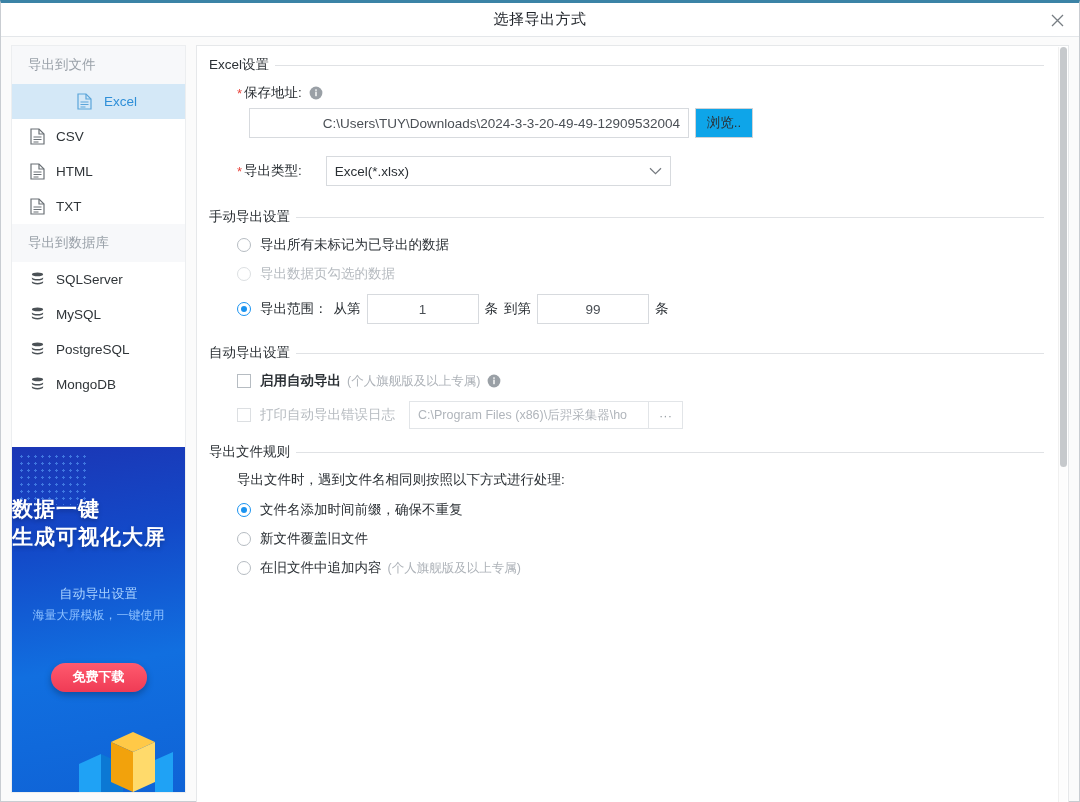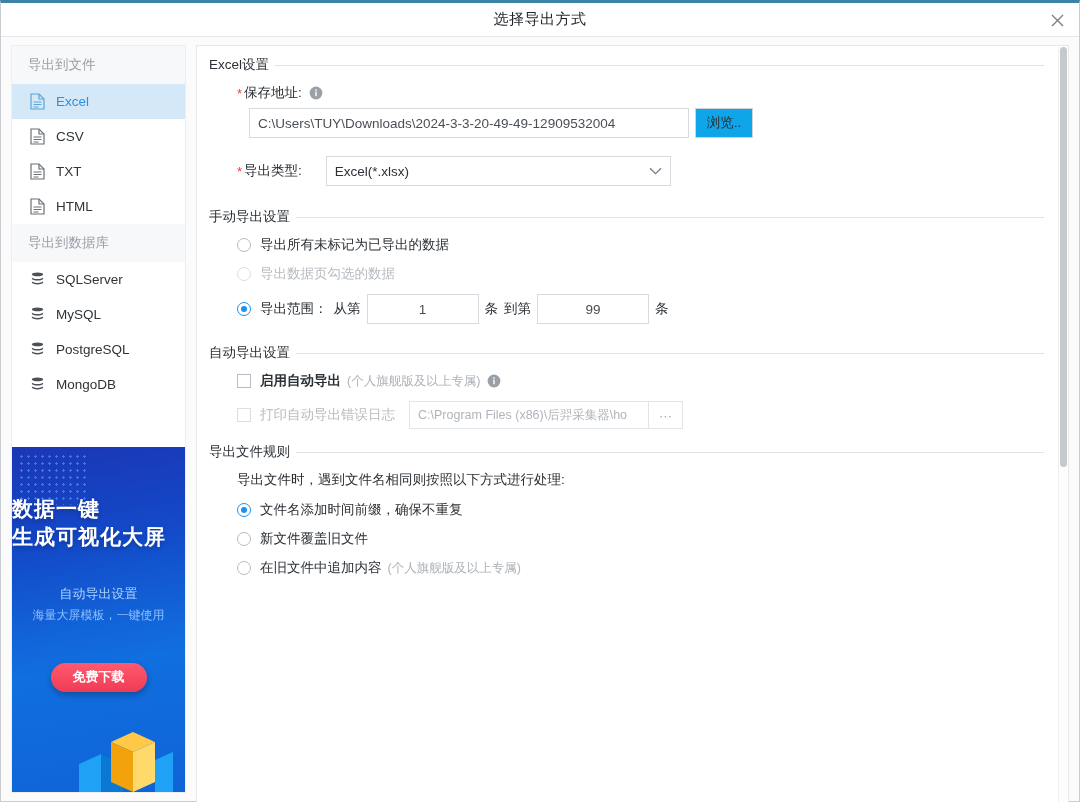--- a/index.html
+++ b/index.html
@@ -76,20 +76,21 @@
     align-items: center;
     padding-left: 16px;
     font-size: 13.5px;
     color: #2f3438;
     cursor: pointer;
     background: #ffffff;
   }
   .side-item.active {
     background: #d4e8f7;
     color: #2f8fd8;
+    justify-content: center;
   }
   .side-item .ic {
     width: 18px; height: 18px;
     margin-right: 10px;
     display: flex; align-items: center; justify-content: center;
     flex: 0 0 18px;
   }
   .side-item .ic svg { display: block; }
   .side-spacer { flex: 1 1 auto; background: #ffffff; min-height: 8px; }
 
@@ -223,20 +224,21 @@
 
   .text-input {
     height: 30px;
     border: 1px solid #d7dade;
     background: #fff;
     font-size: 13.5px;
     color: #4a4f55;
     padding: 0 8px;
     font-family: inherit;
     outline: none;
+    text-align: right;
   }
   .path-input { width: 440px; }
   .btn-plain {
     height: 30px;
     min-width: 58px;
     margin-left: 6px;
     border: 1px solid #cfd3d7;
     background: #0ea5e9;
     font-size: 13.5px;
     color: #2b3035;
@@ -351,32 +353,32 @@
       </div>
 
       <div class="side-item">
         <span class="ic">
           <svg width="15" height="17" viewBox="0 0 15 17">
               <path d="M1 1h8l5 5v10H1z" fill="none" stroke="#6b7176" stroke-width="1.2"></path>
               <path d="M9 1v5h5" fill="none" stroke="#6b7176" stroke-width="1.2"></path>
               <path d="M3.5 9h8M3.5 11.5h8M3.5 14h5" stroke="#6b7176" stroke-width="1"></path>
             </svg>
         </span>
-        <span>TXT</span>
+        <span>HTML</span>
       </div>
 
       <div class="side-item">
         <span class="ic">
           <svg width="15" height="17" viewBox="0 0 15 17">
               <path d="M1 1h8l5 5v10H1z" fill="none" stroke="#6b7176" stroke-width="1.2"></path>
               <path d="M9 1v5h5" fill="none" stroke="#6b7176" stroke-width="1.2"></path>
               <path d="M3.5 9h8M3.5 11.5h8M3.5 14h5" stroke="#6b7176" stroke-width="1"></path>
             </svg>
         </span>
-        <span>HTML</span>
+        <span>TXT</span>
       </div>
 
       <div class="side-group-title">导出到数据库</div>
 
       <div class="side-item">
         <span class="ic">
           <svg width="15" height="16" viewBox="0 0 15 16">
               <ellipse cx="7.5" cy="2.4" rx="5.6" ry="1.9" fill="#4b5156"></ellipse>
               <path d="M1.9 5.2c0 1.05 2.5 1.9 5.6 1.9s5.6-.85 5.6-1.9v1.5c0 1.05-2.5 1.9-5.6 1.9S1.9 7.75 1.9 6.7z" fill="#4b5156"></path>
               <path d="M1.9 9c0 1.05 2.5 1.9 5.6 1.9s5.6-.85 5.6-1.9v1.5c0 1.05-2.5 1.9-5.6 1.9S1.9 11.55 1.9 10.5z" fill="#4b5156"></path>

